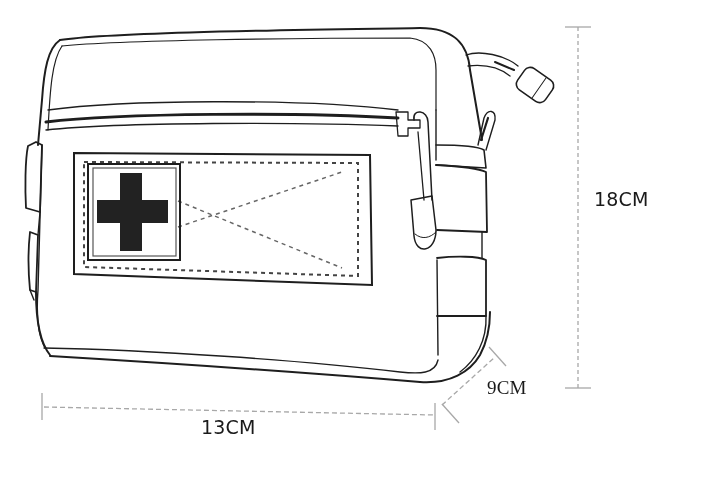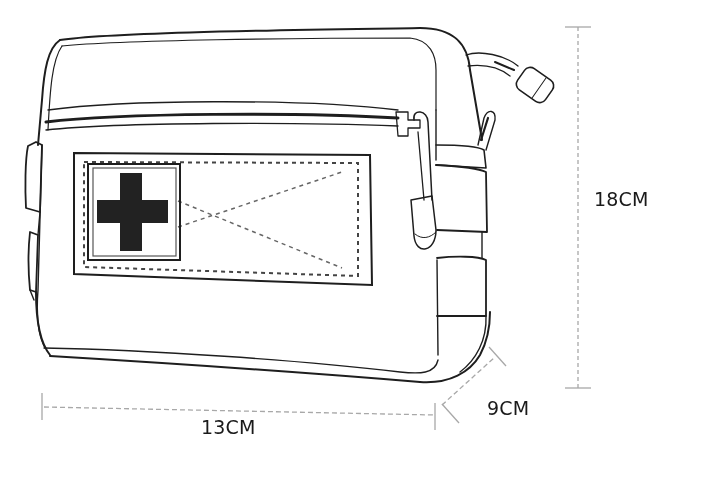--- a/index.html
+++ b/index.html
@@ -3,21 +3,21 @@
   <meta charset="utf-8">
   <style>
     html, body { margin: 0; padding: 0; background: #ffffff; }
     body { width: 701px; height: 479px; overflow: hidden; position: relative; font-family: "DejaVu Sans", sans-serif; }
     .canvas { position: absolute; left: 0; top: 0; width: 701px; height: 417px; }
     .label {
       position: absolute; color: #1a1a1a; font-size: 19px; letter-spacing: 0.2px;
       font-family: "DejaVu Sans", sans-serif; white-space: nowrap;
     }
     .label-height { left: 594px; top: 188px; }
-    .label-depth { left: 487px; top: 397px; }
+    .label-depth { left: 487px; top: 377px; font-family: Liberation Serif, serif; }
     .label-width { left: 201px; top: 416px; }
   </style>
 </head>
 <body>
 
 <div class="canvas">
   <svg width="701" height="479" viewBox="0 0 701 479" xmlns="http://www.w3.org/2000/svg">
 
     <g fill="none" stroke="#1e1e1e" stroke-linecap="round" stroke-linejoin="round">
 

